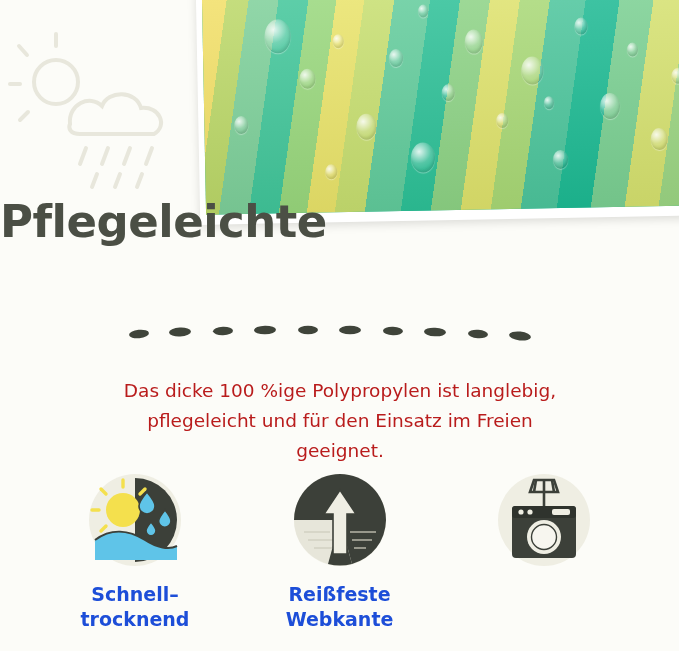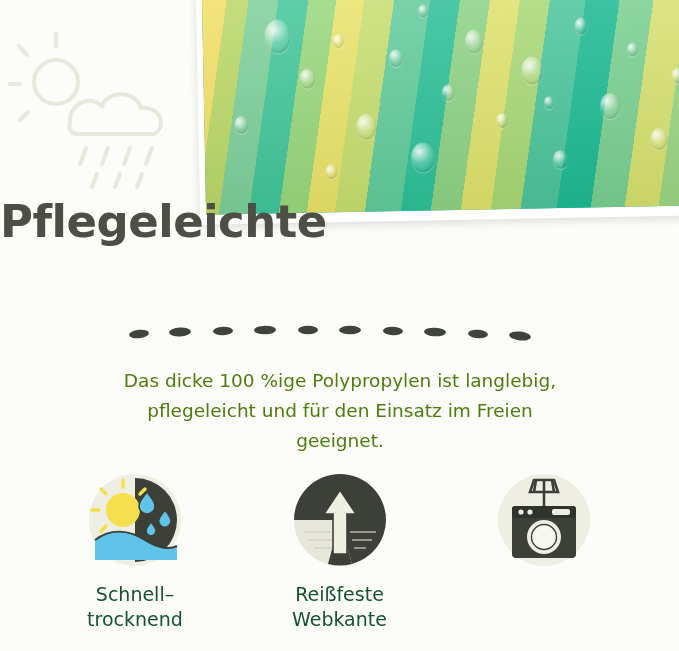--- a/index.html
+++ b/index.html
@@ -117,23 +117,23 @@
     top: 322px;
     width: 430px;
     height: 20px;
   }
 
   
   .body-text {
     position: absolute;
     left: 110px;
     width: 460px;
-    top: 366px;
+    top: 376px;
     text-align: center;
-    color: #4d7c0f;
+    color: #b91c1c;
     font-size: 18.5px;
     line-height: 1.62;
   }
 
   
   .features {
     position: absolute;
     left: 40px;
     right: 40px;
     top: 470px;
@@ -144,24 +144,24 @@
     width: 190px;
     text-align: center;
   }
   .feature-icon {
     width: 100px;
     height: 100px;
     margin: 0 auto 10px auto;
     position: relative;
   }
   .feature-label {
-    color: #14532d;
+    color: #1d4ed8;
     font-size: 19px;
     line-height: 1.32;
-    font-weight: normal;
+    font-weight: bold;
     white-space: pre-line;
     margin-top: 12px;
   }
 </style>
 </head>
 <body>
 
 <div class="page">
 
   <div class="doodle">

